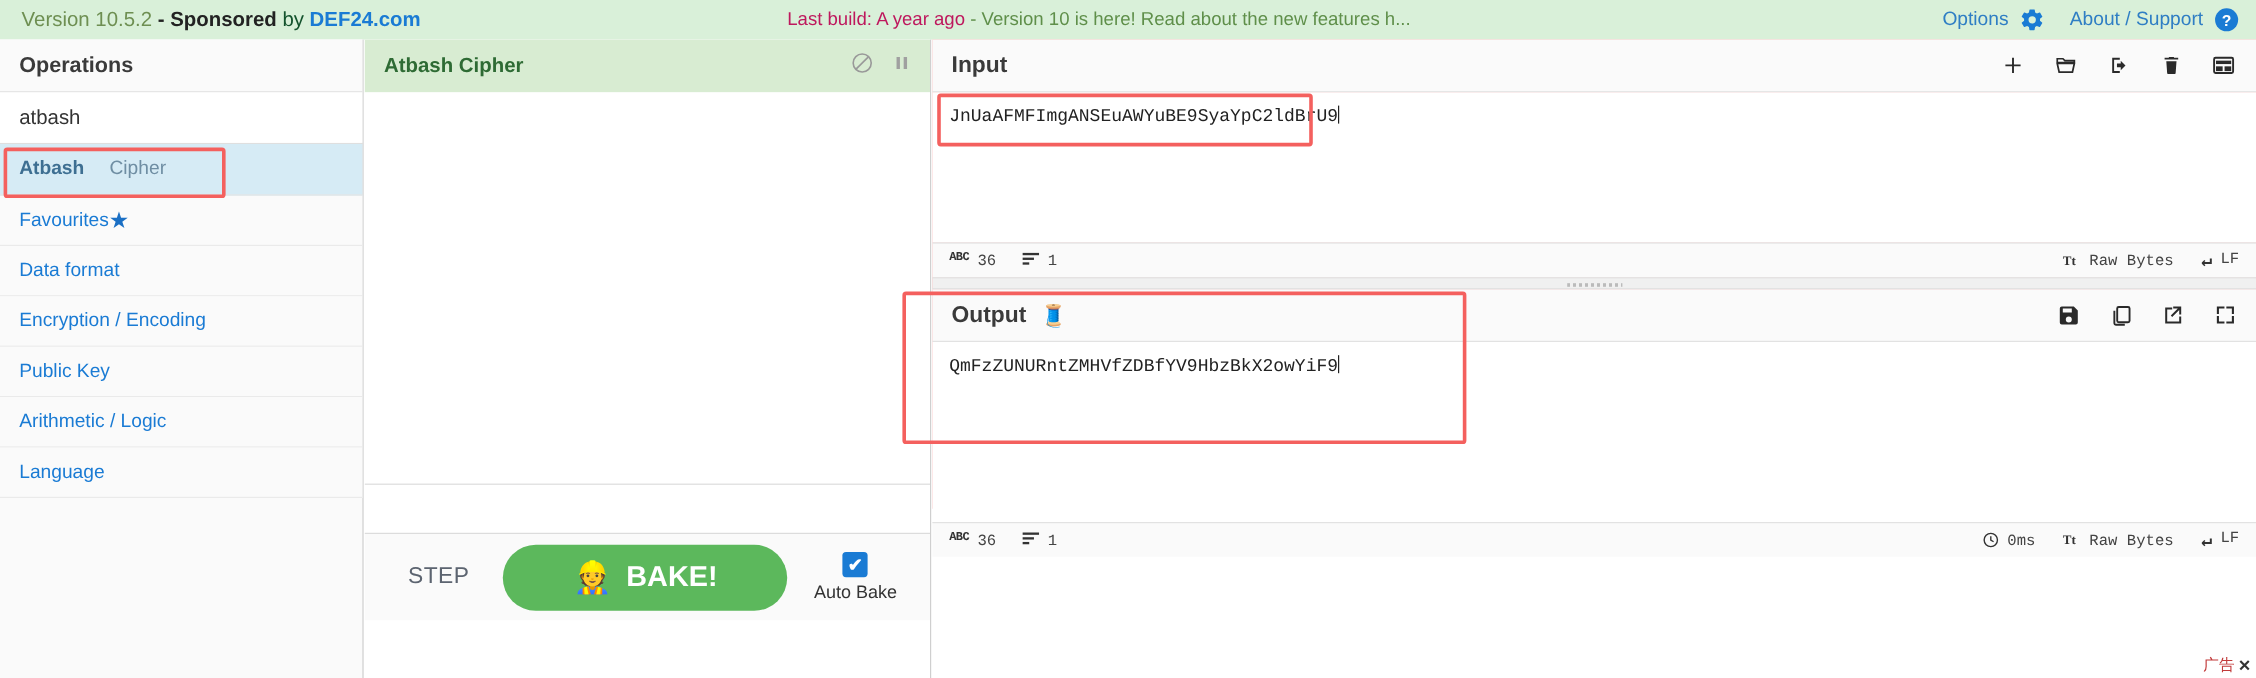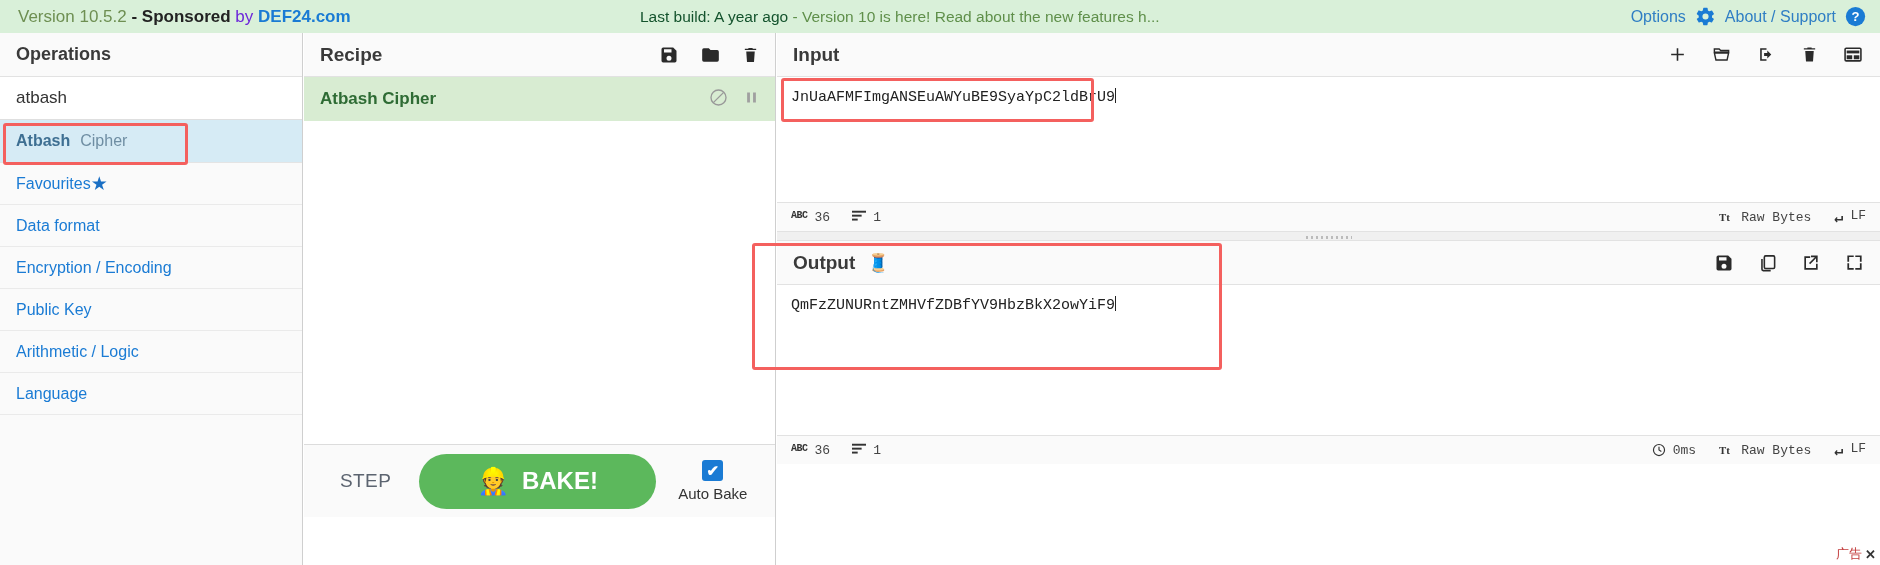--- a/index.html
+++ b/index.html
@@ -15,24 +15,24 @@
   
   .banner {
     position: absolute; left:0; top:0; width:1880px; height:33px;
     background:#d9f0d9;
     display:flex; align-items:center;
     font-size:17px;
   }
   .banner-left { position:absolute; left:18px; white-space:nowrap; }
   .banner-version { color:#6e8f52; }
   .banner-sponsored { color:#222; font-weight:bold; }
-  .banner-by { color:#6d28d9; }
+  .banner-by { color:#14532d; }
   .banner-brand { color:#1a7bd4; font-weight:bold; }
   .banner-mid { position:absolute; left:640px; white-space:nowrap; font-size:15.5px; }
-  .bm-blue { color:#14532d; }
+  .bm-blue { color:#be185d;margin-left:16px; }
   .bm-green { color:#5f8f4a; }
   .banner-right {
     position:absolute; right:14px; display:flex; align-items:center; gap:9px;
     font-size:16px; color:#2f7ec4; white-space:nowrap;
   }
   .banner-right .lbl { cursor:pointer; }
   .gear-icon svg, .help-icon svg { display:block; }
 
   
   .col-ops {
@@ -59,21 +59,21 @@
     width:100%; height:42px; border:none; outline:none;
     padding:0 16px; font-size:17px; color:#333;
     font-family:"Liberation Sans", sans-serif; background:#fff;
   }
   .op-result {
     position:relative; height:43px; display:flex; align-items:center;
     padding:0 16px; background:#d6ebf5; border-bottom:1px solid #e4e4e4;
     font-size:16px;
   }
   .op-result .strong { color:#3e6f92; font-weight:bold; }
-  .op-result .rest { color:#6f8ea3; margin-left:10px; }
+  .op-result .rest { color:#6f8ea3; margin-left:21px; }
   .cat-item {
     height:42px; display:flex; align-items:center; justify-content:flex-start;
     padding:0 16px; border-bottom:1px solid #eaeaea;
     font-size:16px; font-weight:normal; color:#1a7bd4; background:#fafafa;
   }
   .star-icon { color:#1a6fc4; font-size:19px; }
 
   
   .rec-head {
     height:44px; display:flex; align-items:center; justify-content:space-between;
@@ -182,21 +182,21 @@
     <div class="banner-mid">
       <span class="bm-blue">Last build: A year ago</span><span class="bm-green"> - </span><span class="bm-green">Version 10 is here! Read about the new features h...</span>
     </div>
     <div class="banner-right">
       <span class="lbl">Options</span>
       <span class="gear-icon">
         <svg width="21" height="21" viewBox="0 0 24 24">
             <path fill="#1a7bd4" d="M19.4 13a7.8 7.8 0 000-2l2.1-1.6a.5.5 0 00.1-.6l-2-3.5a.5.5 0 00-.6-.2l-2.5 1a7.6 7.6 0 00-1.7-1l-.4-2.6a.5.5 0 00-.5-.4h-4a.5.5 0 00-.5.4L8.9 5a7.6 7.6 0 00-1.7 1l-2.5-1a.5.5 0 00-.6.2l-2 3.5a.5.5 0 00.1.6L4.3 11a8 8 0 000 2l-2.1 1.6a.5.5 0 00-.1.6l2 3.5c.1.2.4.3.6.2l2.5-1c.5.4 1.1.8 1.7 1l.4 2.6c0 .2.2.4.5.4h4c.3 0 .5-.2.5-.4l.4-2.6c.6-.2 1.2-.6 1.7-1l2.5 1c.2.1.5 0 .6-.2l2-3.5a.5.5 0 00-.1-.6L19.4 13zM12 15.5A3.5 3.5 0 1115.5 12 3.5 3.5 0 0112 15.5z"></path>
           </svg>
       </span>
-      <span class="lbl" style="">About / Support</span>
+      <span class="lbl" style="margin-left:12px">About / Support</span>
       <span class="help-icon">
         <svg width="21" height="21" viewBox="0 0 24 24">
             <circle cx="12" cy="12" r="11" fill="#1a7bd4"></circle>
             <text x="12" y="17.5" font-size="15" font-weight="bold" fill="#fff" text-anchor="middle" font-family="Liberation Sans, sans-serif">?</text>
           </svg>
       </span>
     </div>
   </div>
 
   <div class="col-ops">
@@ -223,40 +223,20 @@
     </div>
     <div class="cat-item">
       <span>Arithmetic / Logic</span>
     </div>
     <div class="cat-item">
       <span>Language</span>
     </div>
   </div>
 
   <div class="col-recipe">
-    <div class="rec-head">
-      <span class="title">Recipe</span>
-      <span class="rec-icons">
-        <span>
-          <svg width="20" height="20" viewBox="0 0 24 24">
-              <path d="M19 3H5a2 2 0 00-2 2v14a2 2 0 002 2h14a2 2 0 002-2V7l-4-4zm-7 16a3 3 0 113-3 3 3 0 01-3 3zm3-10H6V5h9z"></path>
-            </svg>
-        </span>
-        <span>
-          <svg width="21" height="20" viewBox="0 0 24 24">
-              <path d="M10 4H4a2 2 0 00-2 2v12a2 2 0 002 2h16a2 2 0 002-2V8a2 2 0 00-2-2h-8z"></path>
-            </svg>
-        </span>
-        <span>
-          <svg width="17" height="20" viewBox="0 0 24 24">
-              <path d="M9 3V2h6v1h5v2H4V3h5zM6 7h12l-1 14a1 1 0 01-1 1H8a1 1 0 01-1-1z"></path>
-            </svg>
-        </span>
-      </span>
-    </div>
 
     <div class="rec-op">
       <span class="name">Atbash Cipher</span>
       <span class="rec-op-icons">
         <span>
           <svg width="19" height="19" viewBox="0 0 24 24">
               <circle cx="12" cy="12" r="9.5" fill="none" stroke="#999" stroke-width="1.7"></circle>
               <line x1="5.5" y1="18.5" x2="18.5" y2="5.5" stroke="#999" stroke-width="1.7"></line>
             </svg>
         </span>

